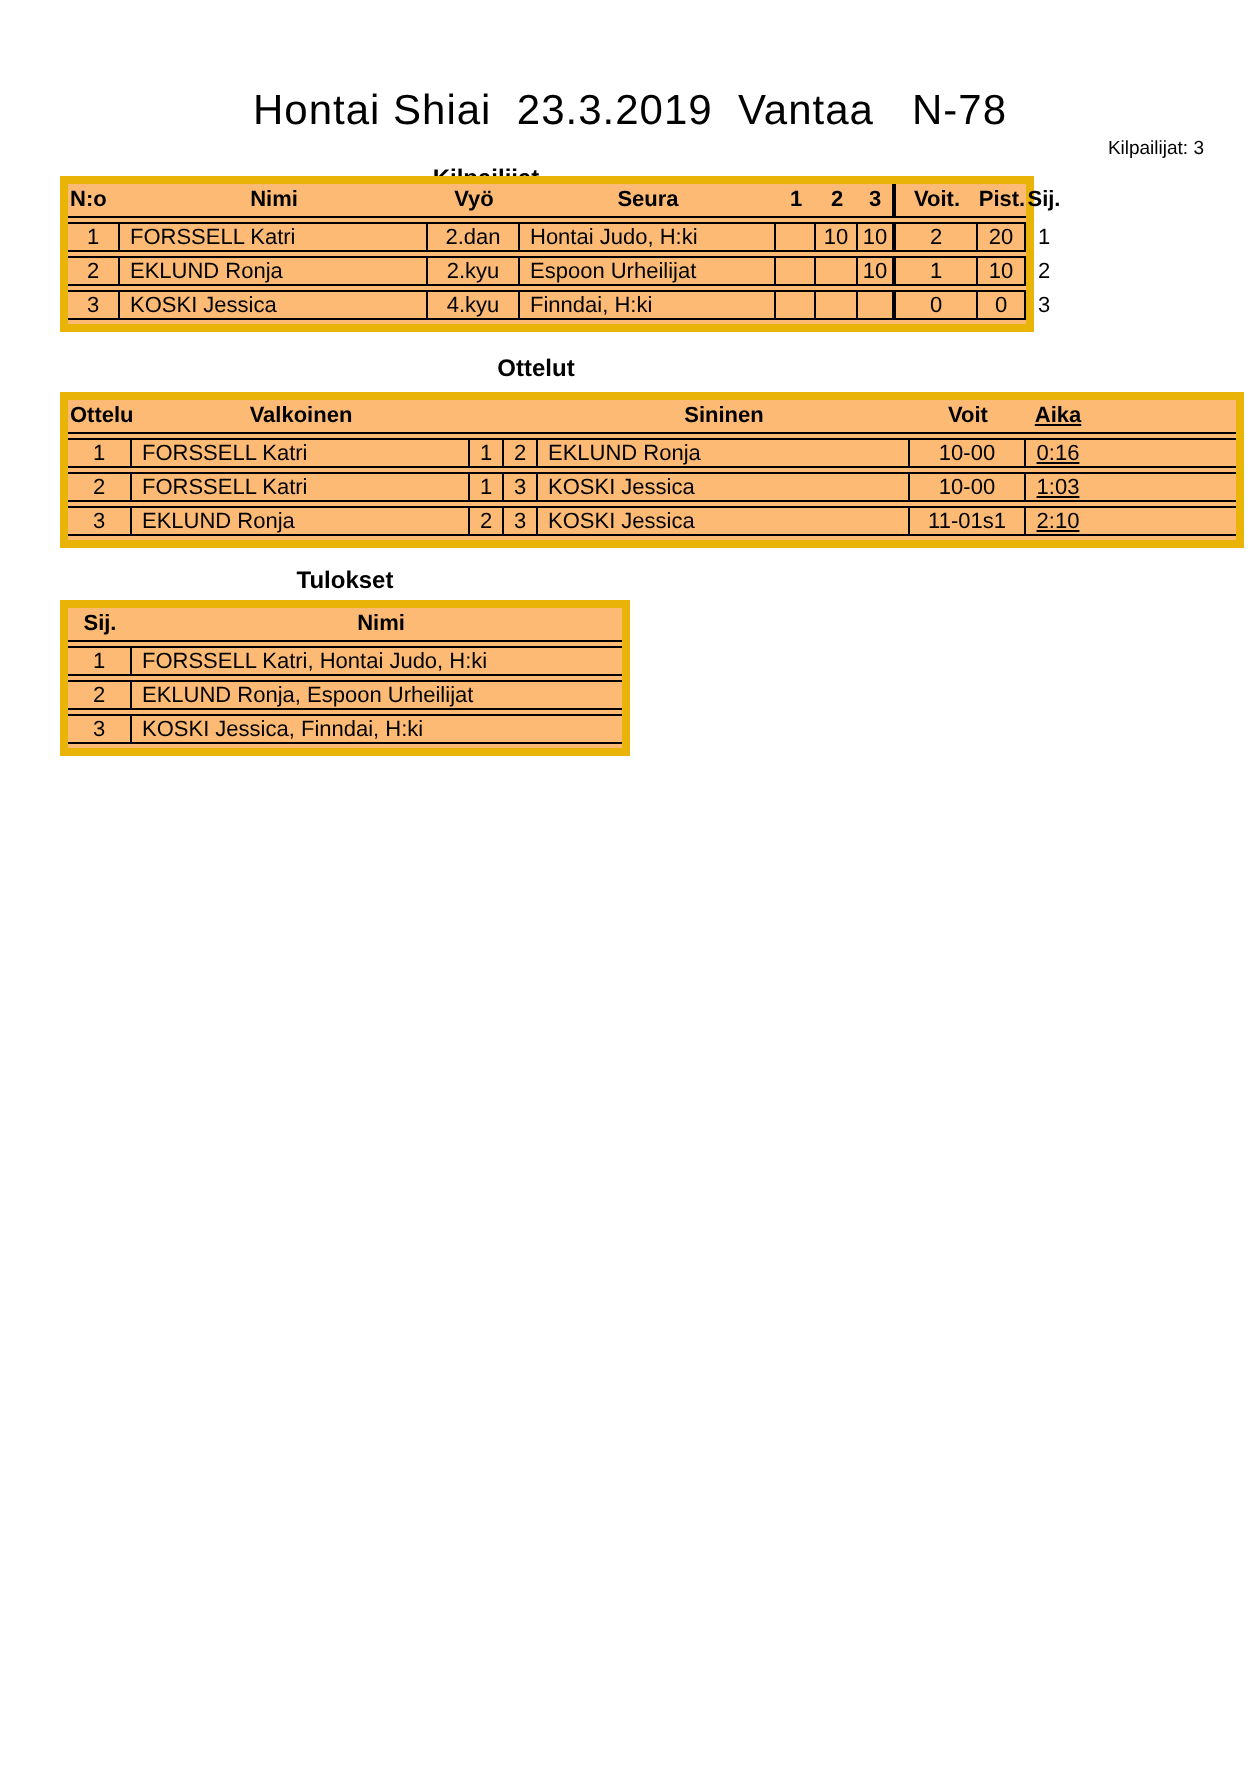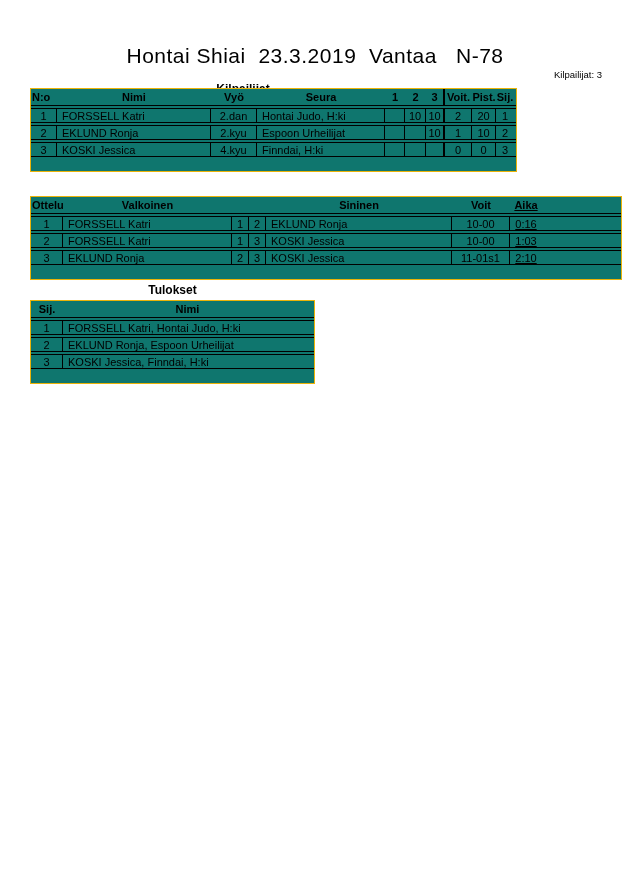--- a/index.html
+++ b/index.html
@@ -26,24 +26,24 @@
   #h-kilpailijat { top:82px; left:30px; width:426px; }
   #h-ottelut     { top:177px; left:30px; width:476px; }
   #h-tulokset    { top:283px; left:30px; width:285px;text-align:center; }
   .count-label {
     position:absolute; top:69px; right:28px;
     font-size:9.5px;
   }
 
   .tbl {
     position:absolute; left:30px;
-    border:1px solid #eab308;
+    border:4px solid #eab308;
     box-sizing:border-box;
-    padding-bottom:14px;
-    background:#0f766e;
+    padding-bottom:2px;
+    background:#fdba74;
   }
   #tbl-kilpailijat { top:88px;  width:487px; }
   #tbl-ottelut     { top:196px; width:592px; }
   #tbl-tulokset    { top:300px; width:285px; }
 
   .hrow {
     display:flex; align-items:center;
     height:16px;
     border-bottom:1px solid #000;
     font-size:11px; font-weight:bold;
@@ -61,21 +61,21 @@
     overflow:hidden; white-space:nowrap;
     flex:0 0 auto;
   }
   .c.l   { justify-content:flex-start; padding-left:5px; }
   .c.sep { border-right:1px solid #000; }
   .c.thick-l { border-left:2px solid #000; }
 
   
   .k-no   { width:26px; }  .k-nimi { width:154px; } .k-vyo  { width:46px; }
   .k-seura{ width:128px; } .k-s1   { width:20px; }  .k-s2   { width:21px; }
-  .k-s3   { width:17px; }  .k-voit { width:29px; }  .k-pist { width:24px; }
+  .k-s3   { width:17px; }  .k-voit { width:43px; }  .k-pist { width:24px; }
   .k-sij  { width:18px; }
 
   
   .o-no   { width:32px; }  .o-valk { width:169px; } .o-wno  { width:17px; }
   .o-bno  { width:17px; }  .o-sini { width:186px; } .o-tulos{ width:58px; }
   .o-aika { width:32px;text-decoration:underline; }
 
   
   .t-sij  { width:32px; }  .t-nimi { width:249px; }
 
@@ -138,20 +138,21 @@
       <div class="c k-seura l sep">Finndai, H:ki</div>
       <div class="c k-s1 sep"></div>
       <div class="c k-s2 sep"></div>
       <div class="c k-s3"></div>
       <div class="c k-voit thick-l sep">0</div>
       <div class="c k-pist sep">0</div>
       <div class="c k-sij">3</div>
     </div>
   </div>
 
+  <div class="sec-heading" id="h-ottelut">Ottelut</div>
 
   <div class="tbl" id="tbl-ottelut">
     <div class="hrow">
       <div class="c o-no hdr-left">Ottelu</div>
       <div class="c o-valk">Valkoinen</div>
       <div class="c o-wno"></div>
       <div class="c o-bno"></div>
       <div class="c o-sini">Sininen</div>
       <div class="c o-tulos">Voit</div>
       <div class="c o-aika">Aika</div>

